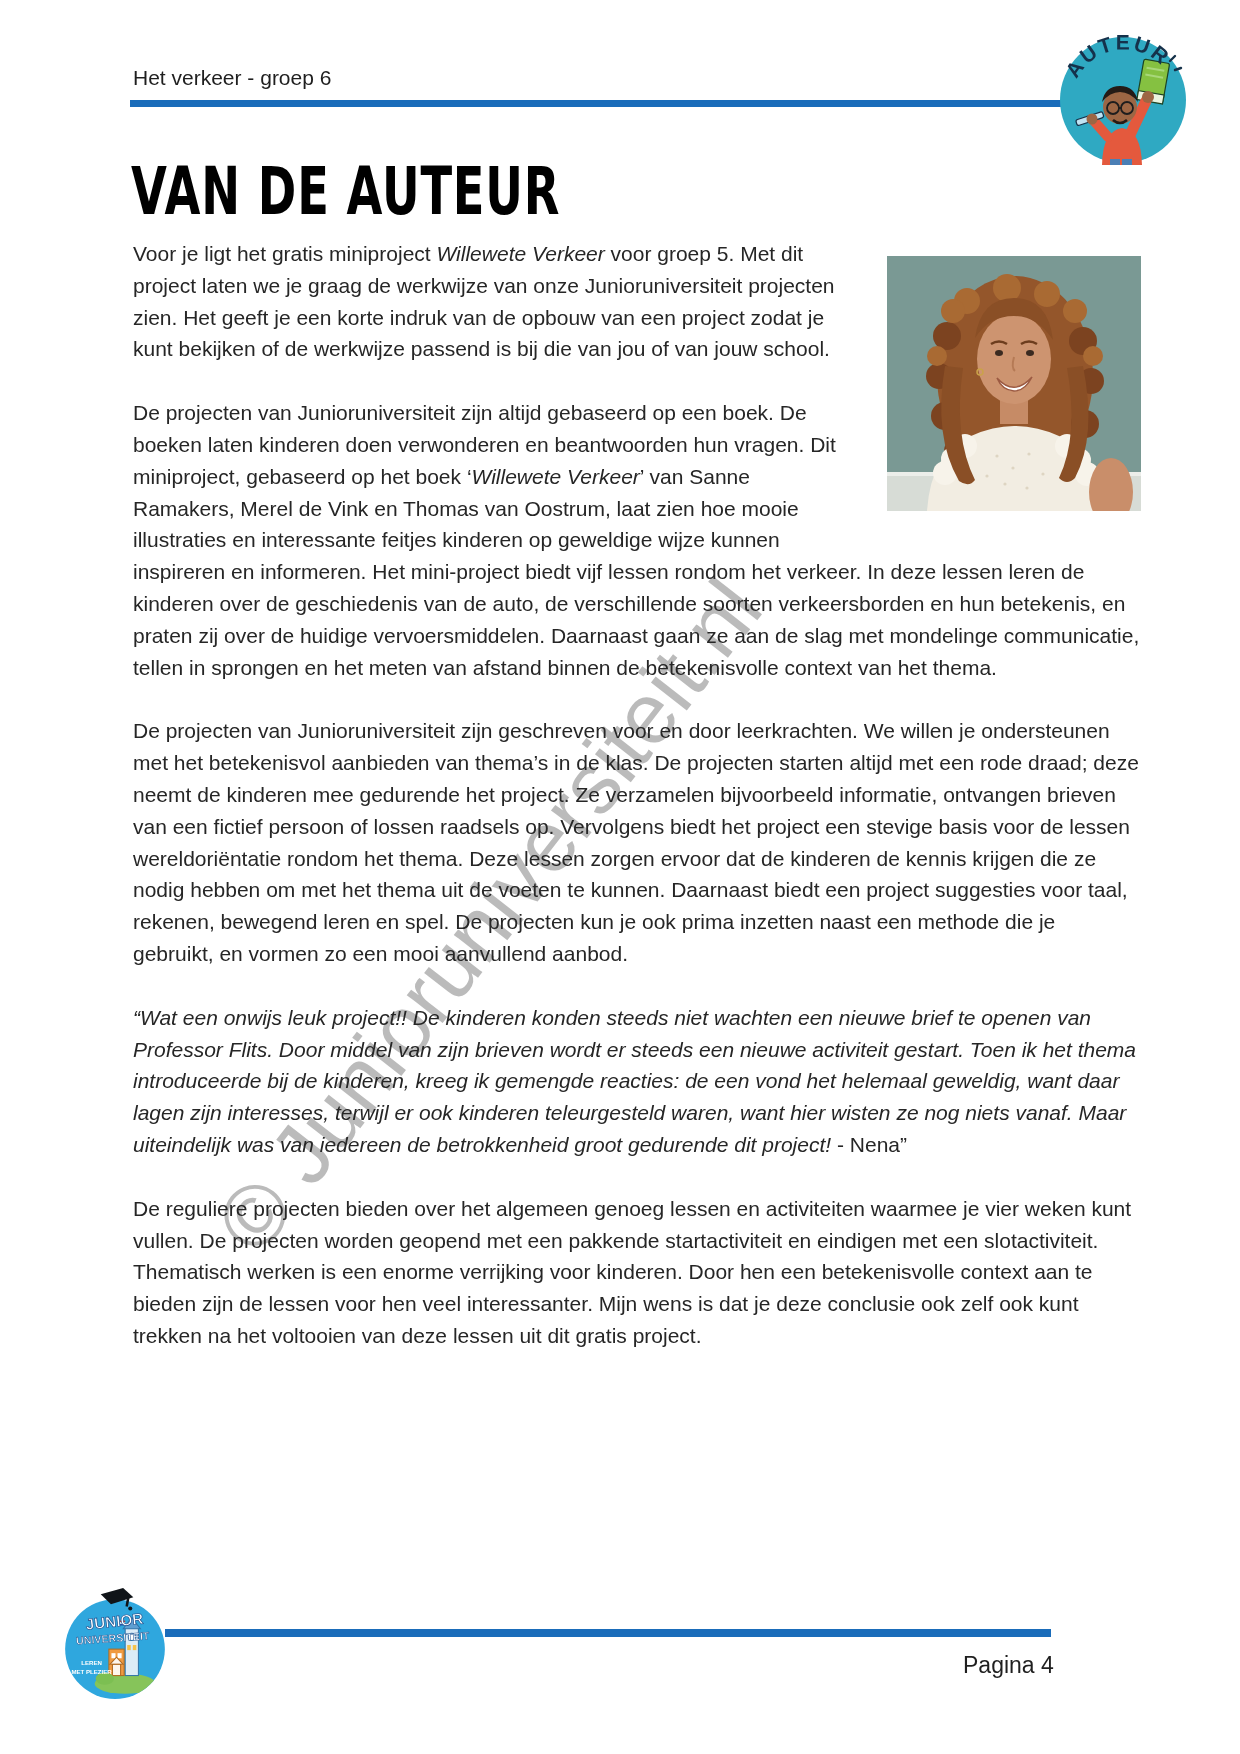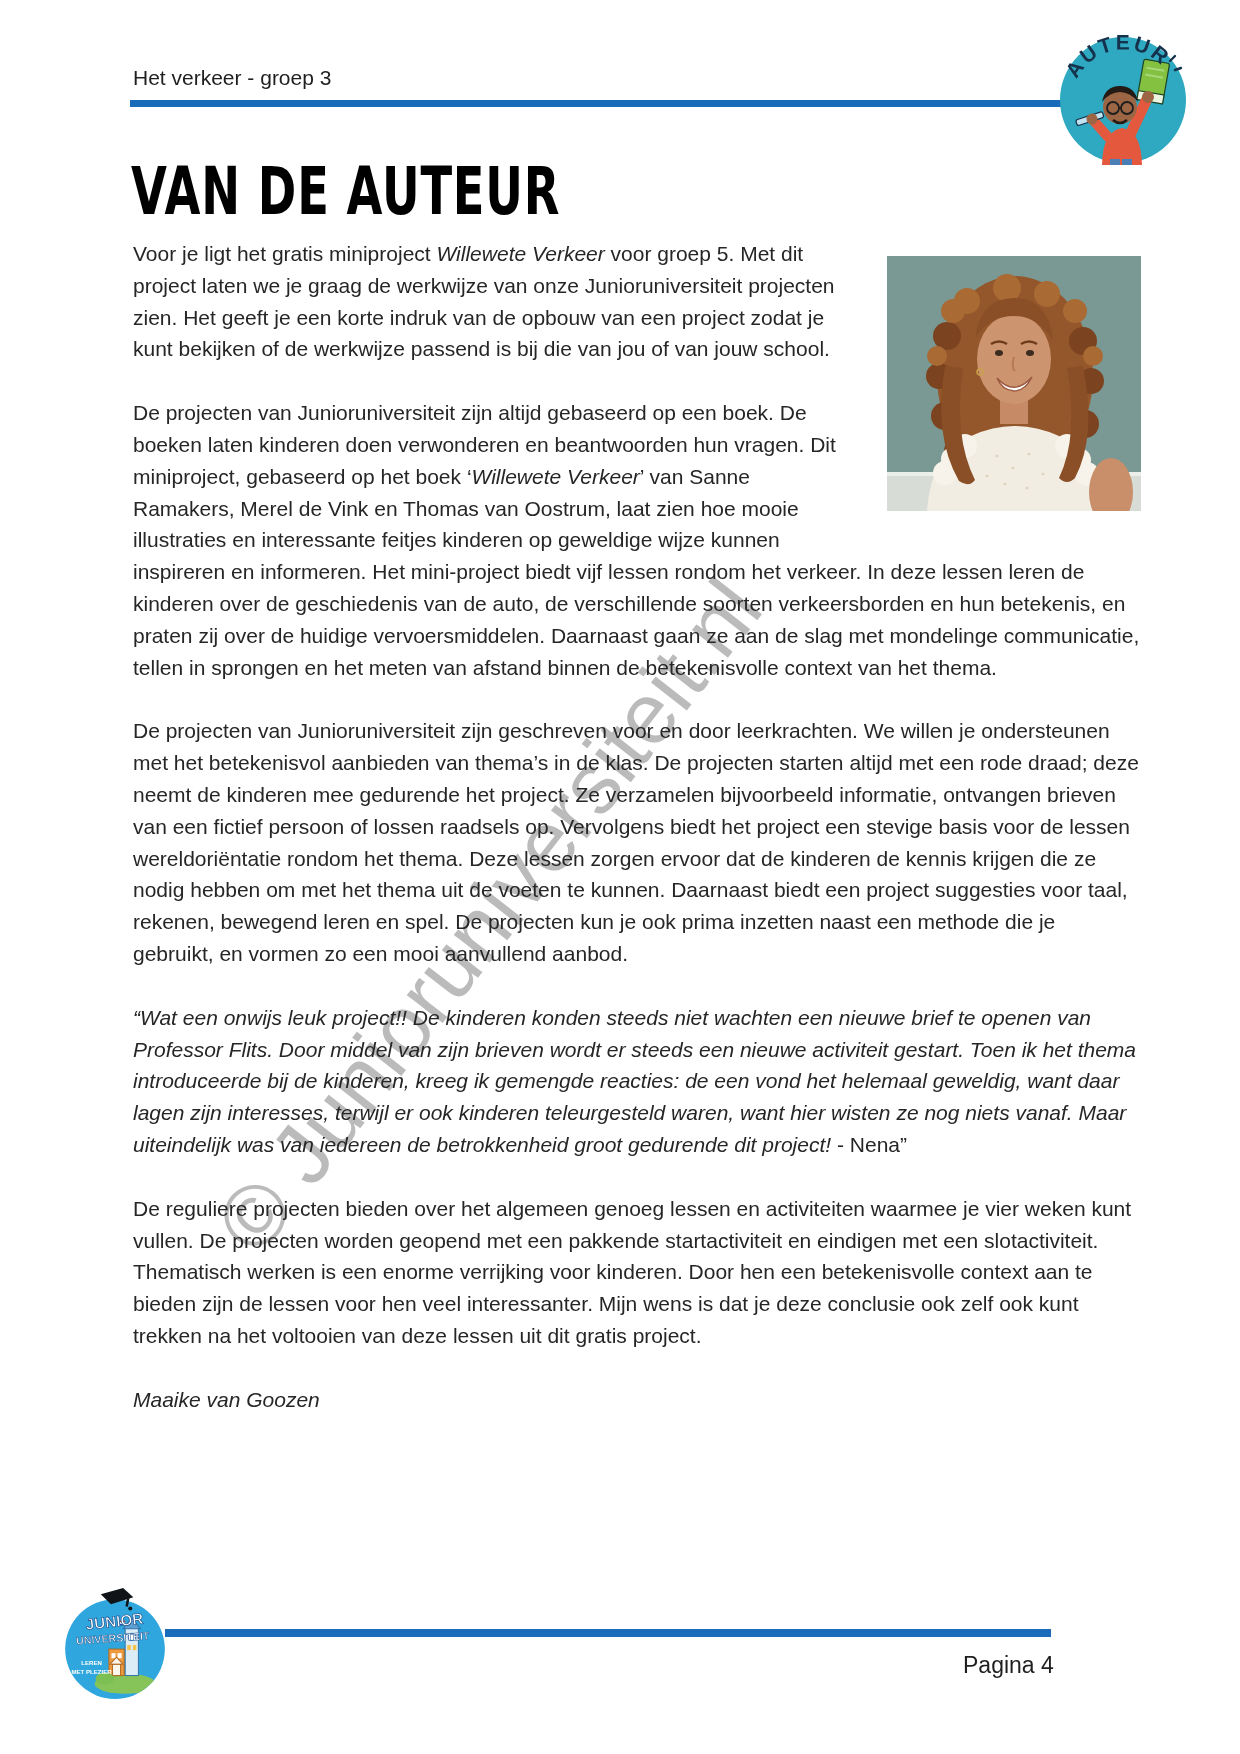--- a/index.html
+++ b/index.html
@@ -62,21 +62,21 @@
     position:absolute; left:963px; top:1652px; font-size:23px; color:#1f1f1f; z-index:5;
   }
 </style>
 </head>
 <body>
 
 <div class="page">
 
   <div class="watermark">© Junioruniversiteit.nl</div>
 
-  <div class="doc-header-title">Het verkeer - groep 3</div>
+  <div class="doc-header-title">Het verkeer - groep 6</div>
   <div class="header-rule"></div>
 
   <div class="badge">
     <svg width="130" height="130" viewBox="0 0 130 130">
       <defs>
         <path id="badgeArc" d="M 16 52 A 52 52 0 0 1 110 39" fill="none"></path>
       </defs>
       <circle cx="65" cy="65" r="63" fill="#2fa9c2"></circle>
 
       <g transform="rotate(10 95 48)">
@@ -188,21 +188,20 @@
 
     <p><span>De projecten van Junioruniversiteit zijn altijd gebaseerd op een boek. De boeken laten kinderen doen verwonderen en beantwoorden hun vragen. Dit miniproject, gebaseerd op het boek ‘</span><span class="ital">Willewete Verkeer</span><span>’ van Sanne Ramakers, Merel de Vink en Thomas van Oostrum, laat zien hoe mooie illustraties en interessante feitjes kinderen op geweldige wijze kunnen inspireren en informeren. Het mini-project biedt vijf lessen rondom het verkeer. In deze lessen leren de kinderen over de geschiedenis van de auto, de verschillende soorten verkeersborden en hun betekenis, en praten zij over de huidige vervoersmiddelen. Daarnaast gaan ze aan de slag met mondelinge communicatie, tellen in sprongen en het meten van afstand binnen de betekenisvolle context van het thema.</span></p>
 
     <p>De projecten van Junioruniversiteit zijn geschreven voor en door leerkrachten. We willen je ondersteunen met het betekenisvol aanbieden van thema’s in de klas. De projecten starten altijd met een rode draad; deze neemt de kinderen mee gedurende het project. Ze verzamelen bijvoorbeeld informatie, ontvangen brieven van een fictief persoon of lossen raadsels op. Vervolgens biedt het project een stevige basis voor de lessen wereldoriëntatie rondom het thema. Deze lessen zorgen ervoor dat de kinderen de kennis krijgen die ze nodig hebben om met het thema uit de voeten te kunnen. Daarnaast biedt een project suggesties voor taal, rekenen, bewegend leren en spel. De projecten kun je ook prima inzetten naast een methode die je gebruikt, en vormen zo een mooi aanvullend aanbod.</p>
 
 
     <p><span class="ital">“Wat een onwijs leuk project!! De kinderen konden steeds niet wachten een nieuwe brief te openen van Professor Flits. Door middel van zijn brieven wordt er steeds een nieuwe activiteit gestart. Toen ik het thema introduceerde bij de kinderen, kreeg ik gemengde reacties: de een vond het helemaal geweldig, want daar lagen zijn interesses, terwijl er ook kinderen teleurgesteld waren, want hier wisten ze nog niets vanaf. Maar uiteindelijk was van iedereen de betrokkenheid groot gedurende dit project!</span><span> - Nena”</span></p>
 
     <p>De reguliere projecten bieden over het algemeen genoeg lessen en activiteiten waarmee je vier weken kunt vullen. De projecten worden geopend met een pakkende startactiviteit en eindigen met een slotactiviteit. Thematisch werken is een enorme verrijking voor kinderen. Door hen een betekenisvolle context aan te bieden zijn de lessen voor hen veel interessanter. Mijn wens is dat je deze conclusie ook zelf ook kunt trekken na het voltooien van deze lessen uit dit gratis project.</p>
 
-    <p class="signature">Maaike van Goozen</p>
   </div>
 
   <div class="footer-rule"></div>
 
   <div class="junior-logo">
     <svg width="102" height="118" viewBox="0 0 100 116">
       <defs>
         <clipPath id="logoClip">
             <circle cx="50" cy="64" r="49"></circle>
           </clipPath>

